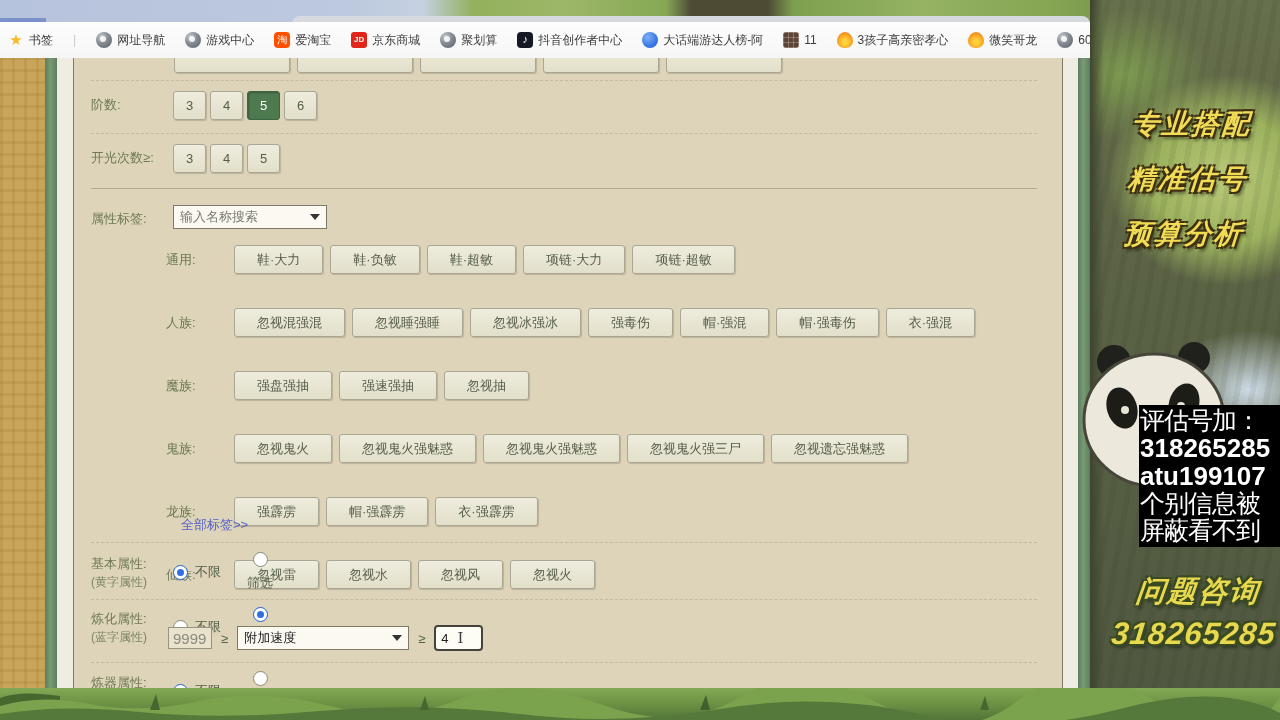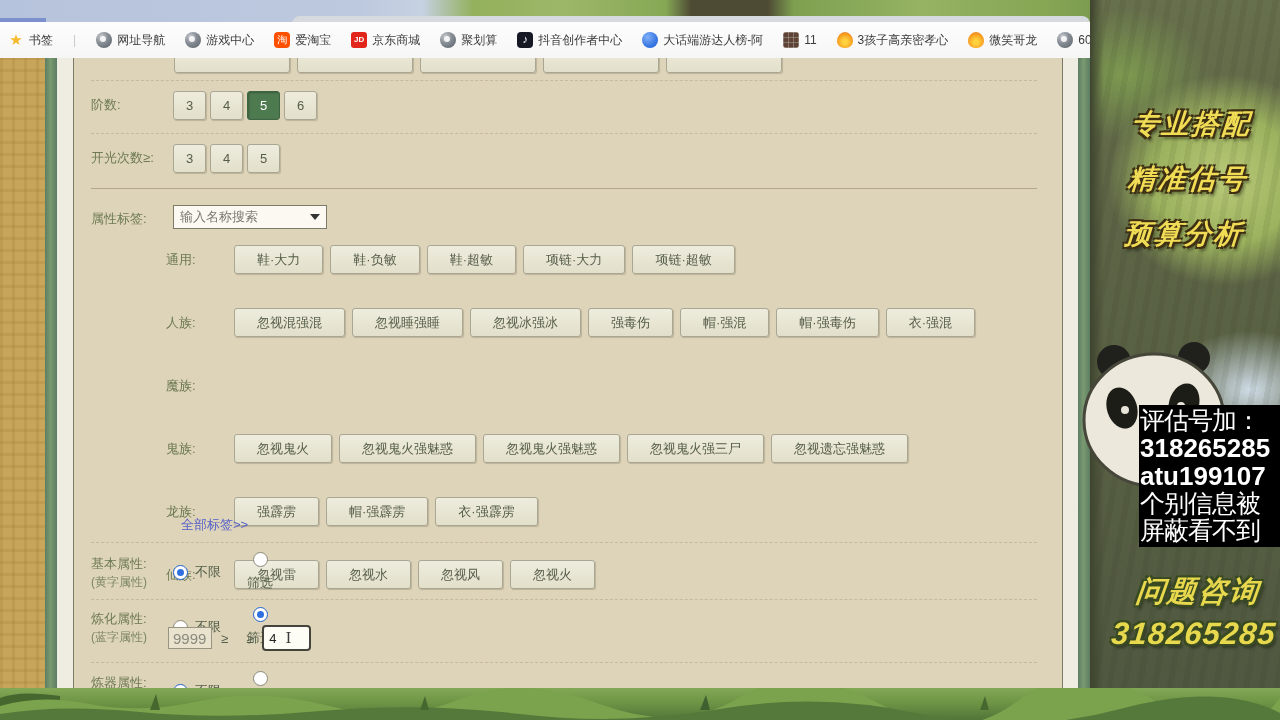--- a/index.html
+++ b/index.html
@@ -232,20 +232,25 @@
             <span class="tagbtn">忽视睡强睡</span>
             <span class="tagbtn">忽视冰强冰</span>
             <span class="tagbtn">强毒伤</span>
             <span class="tagbtn">帽·强混</span>
             <span class="tagbtn">帽·强毒伤</span>
             <span class="tagbtn">衣·强混</span>
           </div>
         </div>
         <div class="tag-row">
           <div class="tag-label">魔族:</div>
+          <div class="tag-list">
+            <span class="tagbtn">强盘强抽</span>
+            <span class="tagbtn">强速强抽</span>
+            <span class="tagbtn">忽视抽</span>
+          </div>
         </div>
         <div class="tag-row">
           <div class="tag-label">鬼族:</div>
           <div class="tag-list">
             <span class="tagbtn">忽视鬼火</span>
             <span class="tagbtn">忽视鬼火强魅惑</span>
             <span class="tagbtn">忽视鬼火强魅惑</span>
             <span class="tagbtn">忽视鬼火强三尸</span>
             <span class="tagbtn">忽视遗忘强魅惑</span>
           </div>
@@ -302,20 +307,24 @@
           </span>
           <span class="ropt">
             <span class="radio sel"></span>
             <span class="rlabel">筛选</span>
           </span>
         </div>
     </div>
     <div class="filter-row">
       <div class="inp-max">9999</div>
       <span class="geq">≥</span>
+      <div class="fselect attr">
+        <span>附加速度</span>
+        <span class="caret"></span>
+      </div>
       <span class="geq">≥</span>
       <div class="inp-min">
         <span>4</span>
         <span class="ibeam">I</span>
       </div>
     </div>
     <div class="sep d" style="top:604px"></div>
 
     <div class="frow" style="top:611px">
       <div class="flabel">

